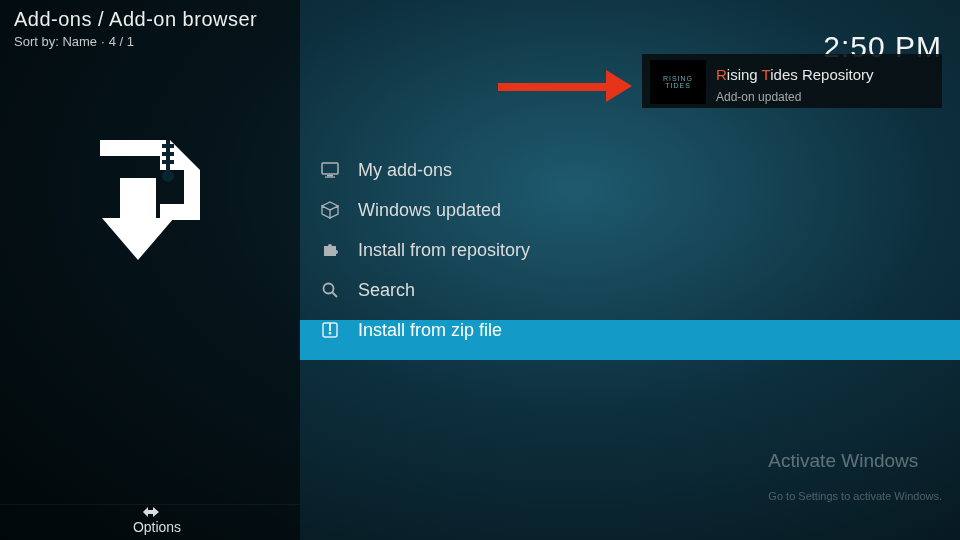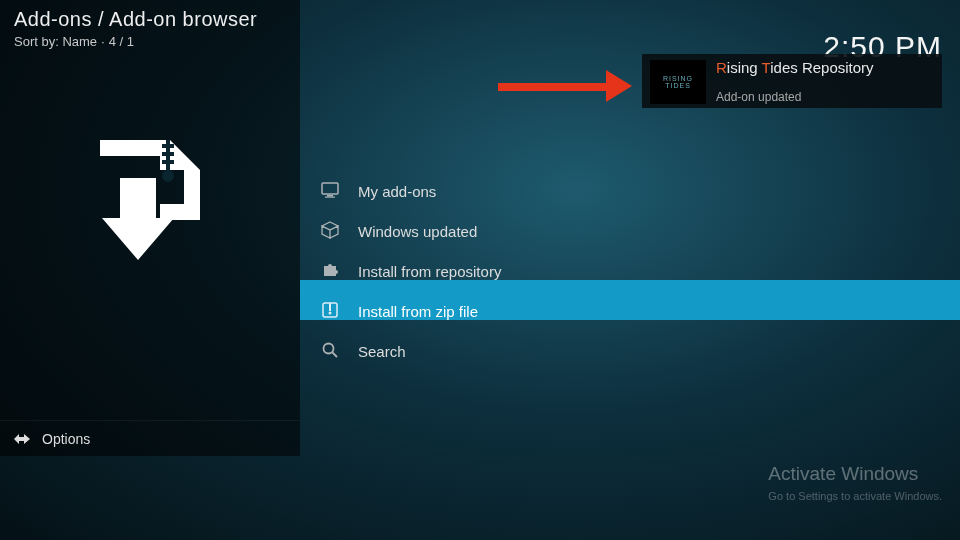--- a/index.html
+++ b/index.html
@@ -5,21 +5,21 @@
   * { margin: 0; padding: 0; box-sizing: border-box; }
   html, body { width: 960px; height: 540px; overflow: hidden; font-family: Arial, sans-serif; }
   body {
     background: radial-gradient(ellipse 800px 500px at 60% 35%, #1e5a6e 0%, #0d2f3d 45%, #041116 100%);
     color: #e8e8e8;
     position: relative;
   }
   .sidebar {
     position: absolute;
     left: 0; top: 0;
-    width: 300px; height: 456px;
+    width: 300px; height: 540px;
     background: rgba(0,0,0,0.55);
   }
   .header-title {
     position: absolute;
     left: 14px; top: 8px;
     font-size: 20px;
     font-weight: 300;
     color: #eee;
     letter-spacing: 0.5px;
   }
@@ -38,20 +38,21 @@
     position: absolute;
     left: 0; bottom: 0;
     width: 300px;
     height: 36px;
     display: flex;
     align-items: center;
     padding-left: 14px;
     font-size: 14px;
     color: #ddd;
     border-top: 1px solid rgba(255,255,255,0.05);
+    flex-direction: column;
   }
   .options-arrow {
     margin-right: 12px;
     display: inline-flex;
   }
   .clock {
     position: absolute;
     right: 18px; top: 6px;
     font-size: 30px;
     font-weight: 300;
@@ -60,23 +61,23 @@
     margin-top: 24px;
   }
   .menu {
     position: absolute;
     left: 300px; top: 160px;
     width: 660px;
   }
   .menu-item {
     height: 40px;
     display: flex;
-    align-items: flex-end;
+    align-items: flex-start;
     padding-left: 20px;
-    font-size: 15px;
+    font-size: 18px;
     color: #dcdcdc;
     cursor: pointer;
   }
   .menu-item.selected {
     background: #149ac6;
     color: #fff;
   }
   .menu-icon {
     width: 20px; height: 20px;
     margin-right: 18px;
@@ -112,21 +113,21 @@
   }
   .notif-title {
     font-size: 15px;
     font-weight: 400;
     color: #e8e8e8;
   }
   .notif-title .hl { color: #e85c2c; }
   .notif-sub {
     font-size: 12px;
     color: #a8a8a8;
-    margin-top: 14px;
+    margin-top: 7px;
   }
   .arrow {
     position: absolute;
     left: 498px; top: 74px;
     width: 140px; height: 24px;
   }
   .arrow-line {
     position: absolute;
     left: 0; top: 9px;
     width: 110px; height: 8px;
@@ -140,21 +141,21 @@
     border-bottom: 16px solid transparent;
     border-left: 26px solid #e6341a;
   }
   .watermark {
     position: absolute;
     right: 18px; bottom: 38px;
     text-align: left;
     color: rgba(255,255,255,0.35);
   }
   .watermark .w1 { font-size: 19px; }
-  .watermark .w2 { font-size: 11px; margin-top: 5px; color: rgba(255,255,255,0.28);}
+  .watermark .w2 { font-size: 11px; margin-top: 18px; color: rgba(255,255,255,0.28);}
 </style>
 </head>
 <body>
 
 <div class="sidebar">
   <div class="header-title">Add-ons / Add-on browser</div>
   <div class="header-sub">Sort by: Name  ·  4 / 1</div>
 
   <div class="sidebar-icon">
     <svg viewBox="0 0 140 140" width="140" height="140">
@@ -217,37 +218,37 @@
       <span>Windows updated</span>
     </div>
     <div class="menu-item">
       <span class="menu-icon">
         <svg width="18" height="18" viewBox="0 0 18 18">
           <path d="M3 5 h4 a2 2 0 1 1 4 0 h4 v4 a2 2 0 1 1 0 4 v2 h-12 z" fill="#c8c8c8"></path>
         </svg>
       </span>
       <span>Install from repository</span>
     </div>
+    <div class="menu-item">
+      <span class="menu-icon">
+        <svg width="18" height="18" viewBox="0 0 18 18">
+          <circle cx="7.5" cy="7.5" r="5" fill="none" stroke="#c8c8c8" stroke-width="1.8"></circle>
+          <line x1="11.5" y1="11.5" x2="16" y2="16" stroke="#c8c8c8" stroke-width="1.8"></line>
+        </svg>
+      </span>
+      <span>Search</span>
+    </div>
     <div class="menu-item selected">
       <span class="menu-icon">
         <svg width="18" height="18" viewBox="0 0 18 18">
           <rect x="2" y="2" width="14" height="14" rx="2" fill="none" stroke="#fff" stroke-width="1.5"></rect>
           <rect x="8" y="2" width="2" height="8" fill="#fff"></rect>
           <circle cx="9" cy="12" r="1.5" fill="#fff"></circle>
         </svg>
       </span>
       <span>Install from zip file</span>
     </div>
-    <div class="menu-item">
-      <span class="menu-icon">
-        <svg width="18" height="18" viewBox="0 0 18 18">
-          <circle cx="7.5" cy="7.5" r="5" fill="none" stroke="#c8c8c8" stroke-width="1.8"></circle>
-          <line x1="11.5" y1="11.5" x2="16" y2="16" stroke="#c8c8c8" stroke-width="1.8"></line>
-        </svg>
-      </span>
-      <span>Search</span>
-    </div>
   </div>
 
 <div class="watermark">
   <div class="w1">Activate Windows</div>
   <div class="w2">Go to Settings to activate Windows.</div>
 </div>
 
 </body></html>

